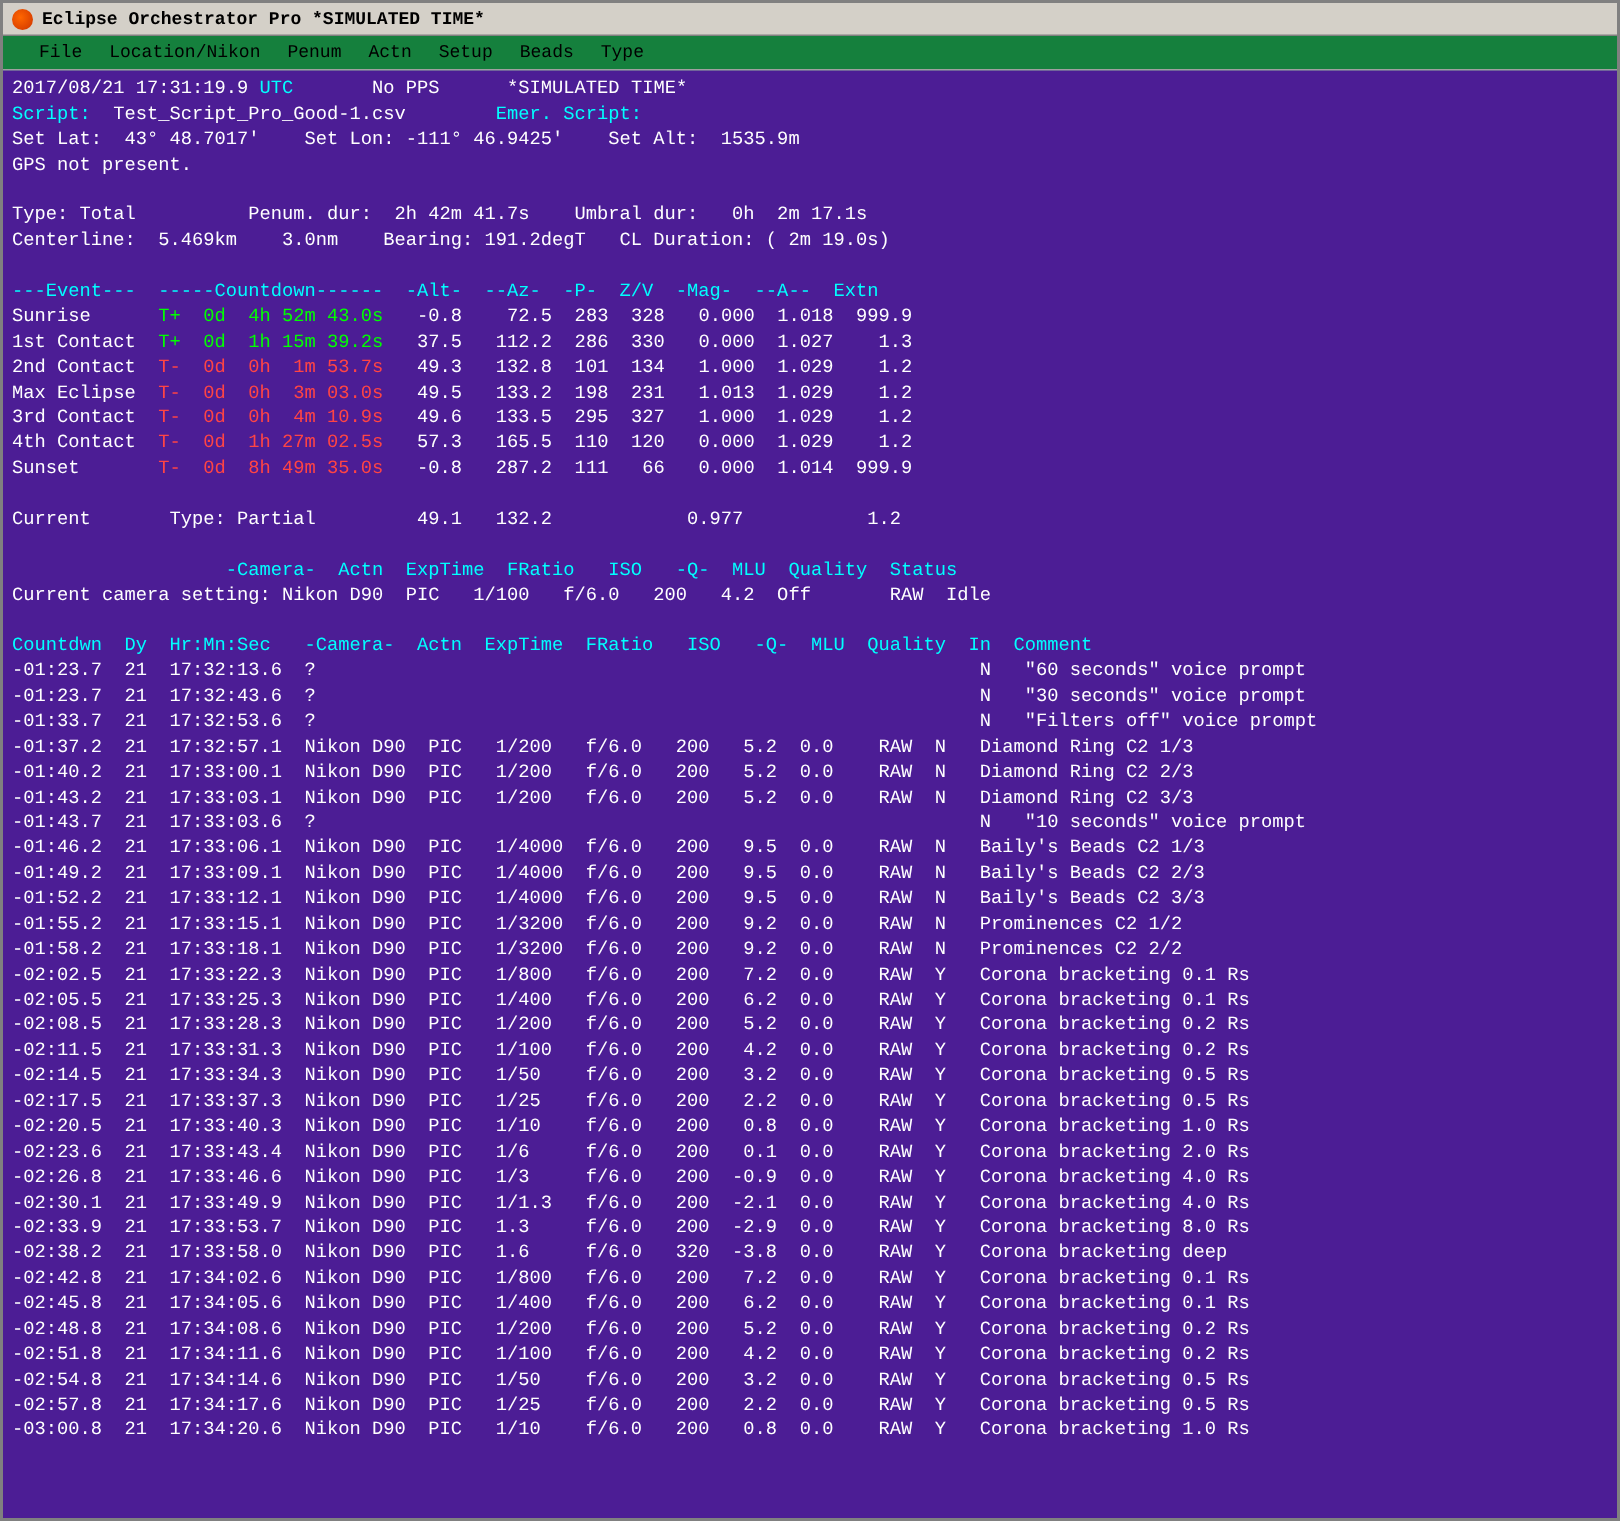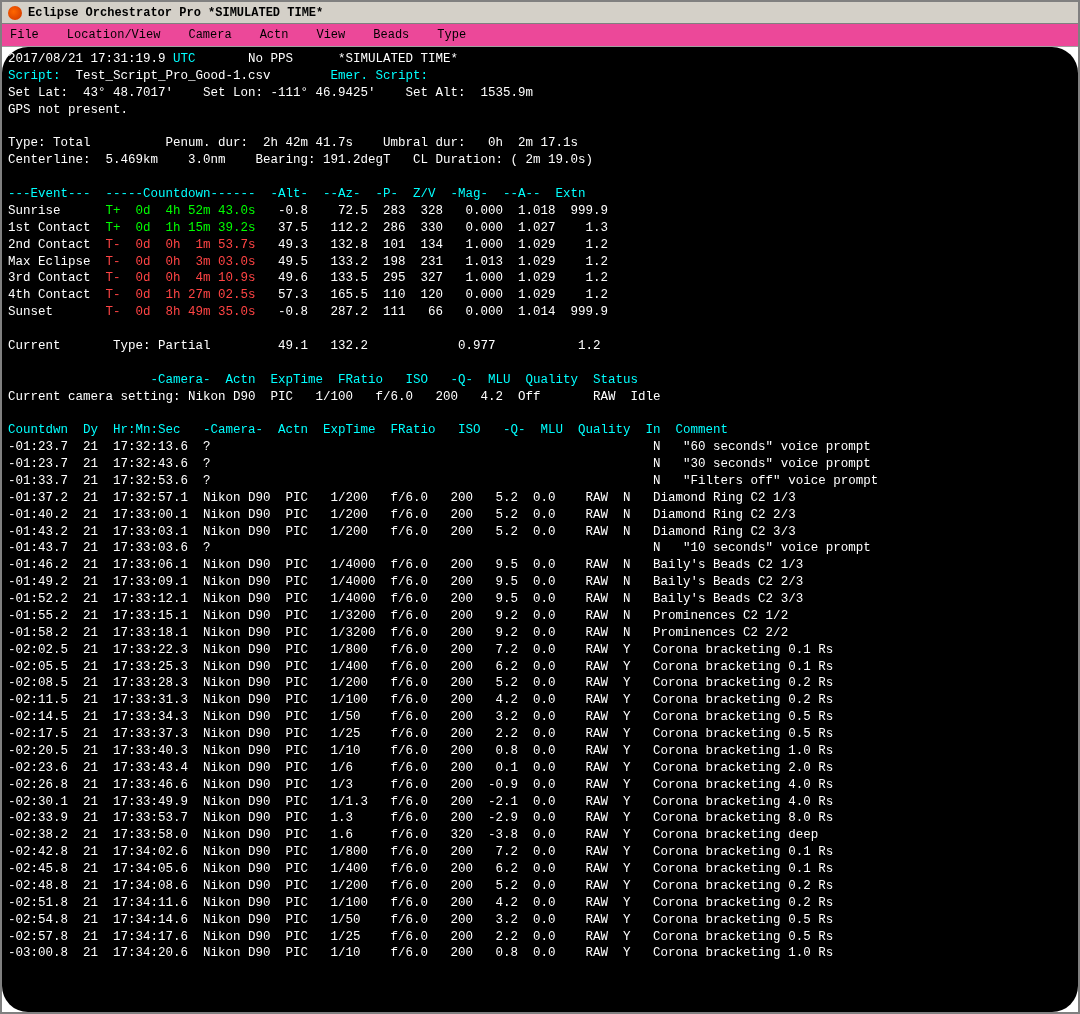--- a/index.html
+++ b/index.html
@@ -31,40 +31,39 @@
       min-height: 22px;
     }
     .title-icon {
       width: 14px;
       height: 14px;
       border-radius: 50%;
       background: radial-gradient(circle at 40% 40%, #ff6600, #cc3300);
       flex-shrink: 0;
     }
     .menu-bar {
-      background: #ec4899;
+      background: #15803d;
       border-bottom: 1px solid #a0a0a0;
-      padding: 2px 0;
+      padding: 2px 16px;
       display: flex;
-      gap: 12px;
+      gap: 2px;
       font-size: 12px;
     }
     .menu-item {
       padding: 2px 8px;
       cursor: pointer;
     }
     .content {
-      background: #000000;
+      background: #4c1d95;
       color: #c0c0c0;
       flex: 1;
       padding: 4px 6px;
       overflow: hidden;
       font-size: 12.5px;
       line-height: 1.35;
-      border-radius: 26px;
     }
     .cyan { color: #00ffff; }
     .green { color: #00ff00; }
     .red { color: #ff4444; }
     .white { color: #ffffff; }
     pre {
       font-family: 'Courier New', Courier, monospace;
       font-size: 12.5px;
       line-height: 1.35;
       white-space: pre;
@@ -74,24 +73,24 @@
 </head>
 <body>
 
 <div class="window">
   <div class="title-bar">
     <div class="title-icon"></div>
     <span>Eclipse Orchestrator Pro  *SIMULATED TIME*</span>
   </div>
   <div class="menu-bar">
     <span class="menu-item">File</span>
-    <span class="menu-item">Location/View</span>
-    <span class="menu-item">Camera</span>
+    <span class="menu-item">Location/Nikon</span>
+    <span class="menu-item">Penum</span>
     <span class="menu-item">Actn</span>
-    <span class="menu-item">View</span>
+    <span class="menu-item">Setup</span>
     <span class="menu-item">Beads</span>
     <span class="menu-item">Type</span>
   </div>
   <div class="content">
     <pre><span class="white">2017/08/21 17:31:19.9 </span><span class="cyan">UTC</span><span class="white">       No PPS      *SIMULATED TIME*</span>
 <span class="cyan">Script:</span><span class="white">  Test_Script_Pro_Good-1.csv        </span><span class="cyan">Emer. Script:</span>
 <span class="white">Set Lat:  43° 48.7017'    Set Lon: -111° 46.9425'    Set Alt:  1535.9m</span>
 <span class="white">GPS not present.</span>
 
 <span class="white">Type: Total          Penum. dur:  2h 42m 41.7s    Umbral dur:   0h  2m 17.1s</span>

